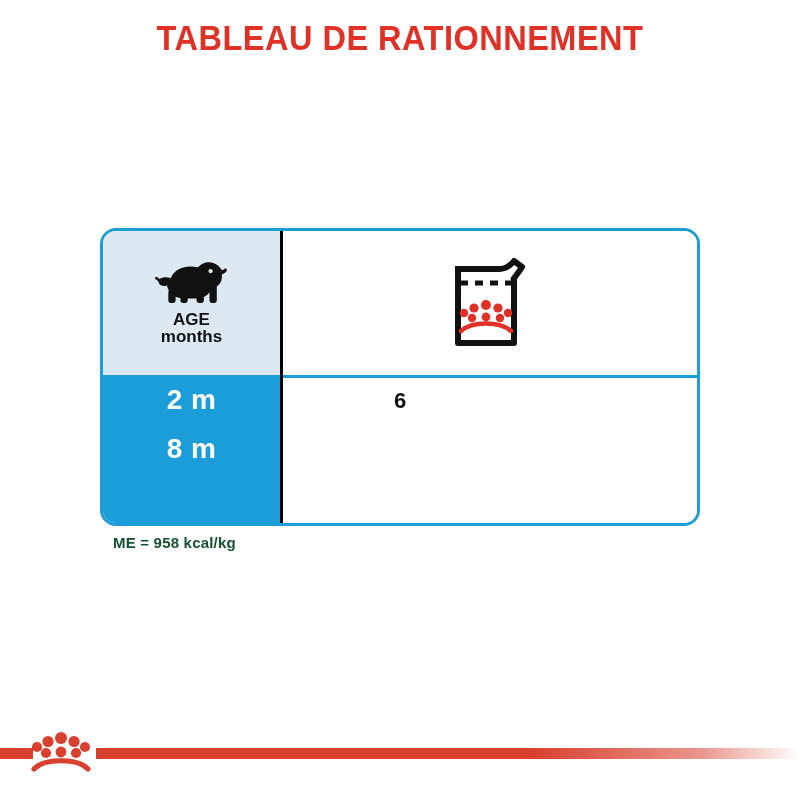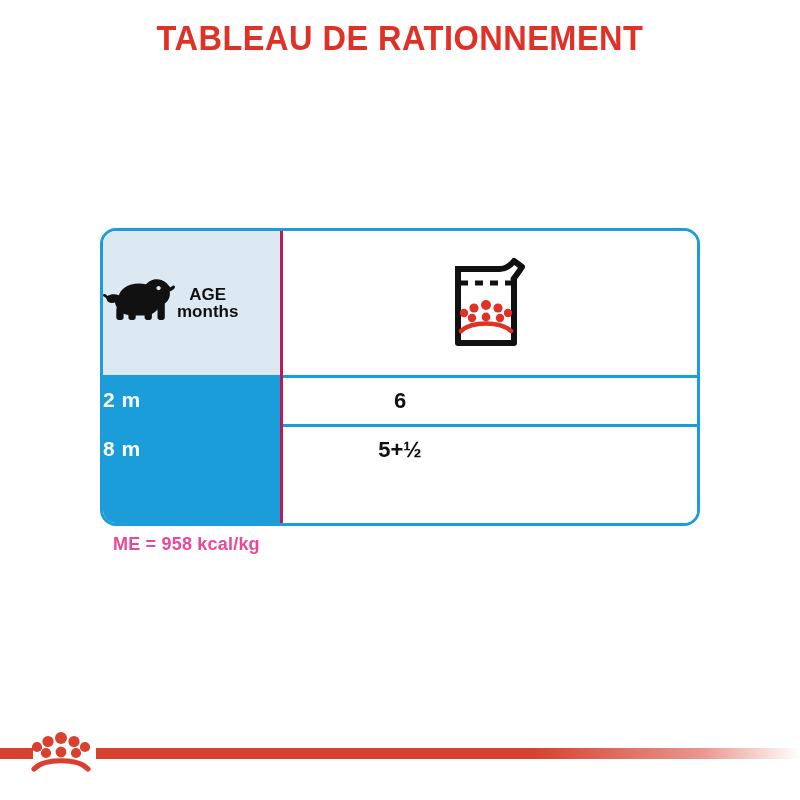--- a/index.html
+++ b/index.html
@@ -49,24 +49,25 @@
   .table-row {
     display: flex;
     width: 100%;
     box-sizing: border-box;
   }
 
   .cell-age {
     width: 180px;
     flex: 0 0 180px;
     box-sizing: border-box;
-    border-right: 3px solid #be185d;
-    display: flex;
-    flex-direction: row;
+    border-right: 3px solid #000000;
+    display: flex;
+    flex-direction: column;
     align-items: center;
+    justify-content: center;
   }
   .cell-value {
     flex: 1 1 auto;
     box-sizing: border-box;
     display: flex;
     align-items: center;
     justify-content: center;
     background: #ffffff;
   }
 
@@ -93,21 +94,21 @@
   
   .data-row {
     height: 49px;
   }
   .data-row .cell-age {
     background: #1B9DD9;
   }
   .data-row .age-label {
     color: #ffffff;
     font-weight: bold;
-    font-size: 21px;
+    font-size: 28px;
     letter-spacing: 0.5px;
     line-height: 22px;
   }
   .data-row .value-label {
     color: #111111;
     font-weight: bold;
     font-size: 22px;
     line-height: 22px;
     position: relative;
     left: -90px;
@@ -126,23 +127,23 @@
   }
   #table-tail .cell-value {
     background: #ffffff;
   }
 
   
   #me-note {
     position: absolute;
     left: 113px;
     top: 534px;
-    color: #ec4899;
-    font-weight: bold;
-    font-size: 18px;
+    color: #14532d;
+    font-weight: bold;
+    font-size: 15px;
     letter-spacing: 0.2px;
   }
 
   
   #brand-bar {
     position: absolute;
     left: 0;
     top: 748px;
     width: 800px;
     height: 52px;
@@ -225,23 +226,20 @@
     </div>
     <div class="cell-value">
       <span class="value-label">6</span>
     </div>
   </div>
 
 
   <div class="table-row data-row row-divider">
     <div class="cell-age">
       <span class="age-label">8 m</span>
-    </div>
-    <div class="cell-value">
-      <span class="value-label">5+½</span>
     </div>
   </div>
 
   <div id="table-tail">
     <div class="cell-age"></div>
     <div class="cell-value"></div>
   </div>
 
 </div>
 

